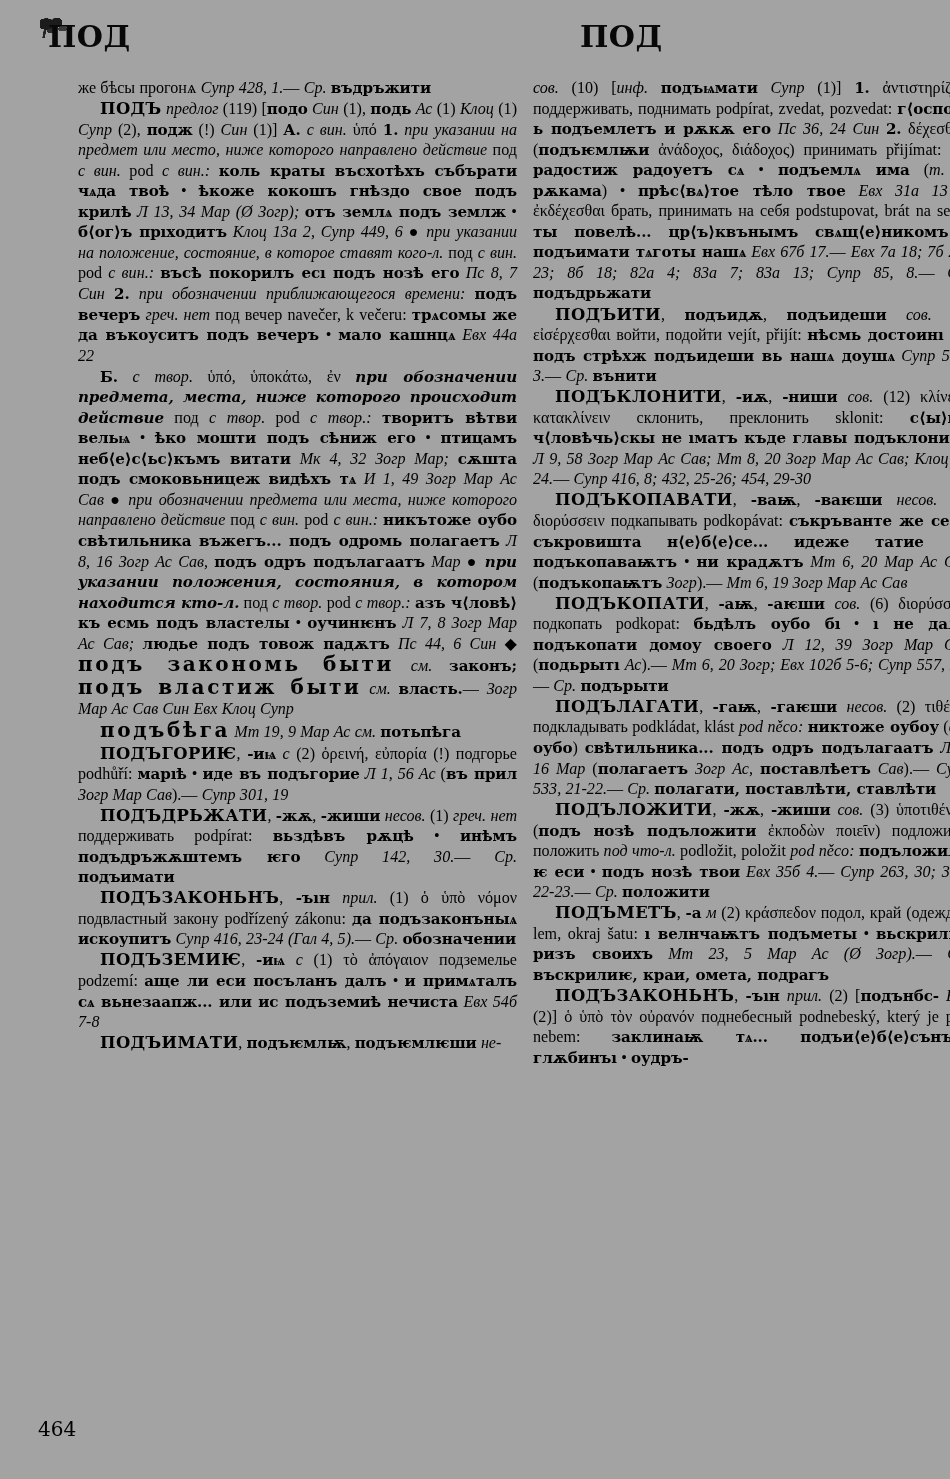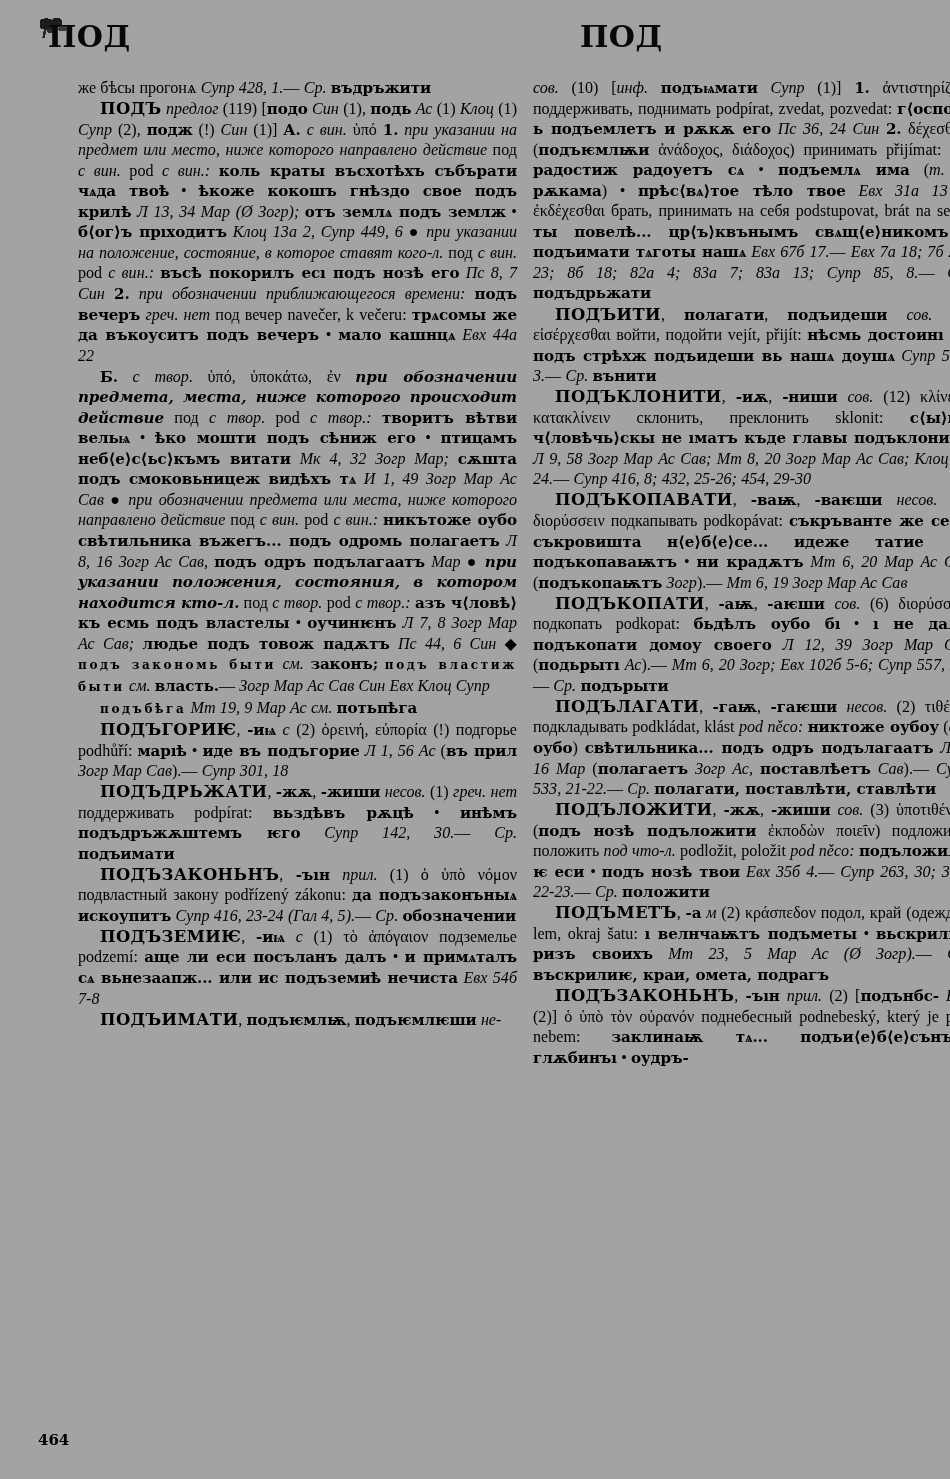--- a/index.html
+++ b/index.html
@@ -96,64 +96,64 @@
   .ocs {
     font-family: "DejaVu Serif", "Liberation Serif", serif;
     font-weight: bold;
     font-size: 15.1px;
     letter-spacing: -.1px;
   }
   
   .ocssp {
     font-family: "DejaVu Serif", "Liberation Serif", serif;
     font-weight: bold;
-    font-size: 12px;
+    font-size: 20px;
     letter-spacing: 2.6px;
   }
   
   .it { font-style: italic; }
 
   
   .folio {
     position: absolute;
     left: 38px;
-    bottom: 30px;
+    bottom: 38px;
     font-family: "DejaVu Serif", "Liberation Serif", serif;
-    font-weight: bold;
-    font-size: 15px;
+    font-weight: normal;
+    font-size: 20px;
   }
 </style>
 </head>
 <body>
 
 <div class="page">
 
   <div class="smudge"></div>
 
   <div class="runhead left">ПОД</div>
 
   <div class="runhead right">ПОД</div>
 
   <div class="columns">
 
     <div class="col left">
       <p class="entry flush">же бѣсы прогонѧ <span class="it">Супр 428, 1.</span>— <span class="it">Ср.</span> <span class="ocs">въдръжити</span></p>
       <p class="entry"><span class="hw">ПОДЪ</span> <span class="it">предлог</span> (119) [<span class="ocs">подо</span> <span class="it">Син</span> (1), <span class="ocs">подь</span> <span class="it">Ас</span> (1) <span class="it">Клоц</span> (1) <span class="it">Супр</span> (2), <span class="ocs">подж</span> (!) <span class="it">Син</span> (1)] <span class="ocs">А.</span> <span class="it">с вин.</span> ὑπό <span class="ocs">1.</span> <span class="it">при указании на предмет или место, ниже которого направлено действие</span> под <span class="it">с вин.</span> pod <span class="it">с вин.:</span> <span class="ocs">коль краты въсхотѣхъ събърати чѧда твоѣ</span> • <span class="ocs">ѣкоже кокошъ гнѣздо свое подъ крилѣ</span> <span class="it">Л 13, 34 Мар (Ø Зогр);</span> <span class="ocs">отъ землѧ подъ землж</span> • <span class="ocs">б⟨ог⟩ъ прıходитъ</span> <span class="it">Клоц 13а 2, Супр 449, 6</span> ● <span class="it">при указании на положение, состояние, в которое ставят кого-л.</span> под <span class="it">с вин.</span> pod <span class="it">с вин.:</span> <span class="ocs">въсѣ покорилъ есı подъ нозѣ его</span> <span class="it">Пс 8, 7 Син</span> <span class="ocs">2.</span> <span class="it">при обозначении приближающегося времени:</span> <span class="ocs">подъ вечеръ</span> <span class="it">греч. нет</span> под вечер navečer, k večeru: <span class="ocs">трѧсомы же да въкоуситъ подъ вечеръ</span> • <span class="ocs">мало кашнцѧ</span> <span class="it">Евх 44а 22</span></p>
       <p class="entry"><span class="ocs">Б.</span> <span class="it">с твор.</span> ὑπό, ὑποκάτω, ἐν <span class="it"><span class="ocs">при обозначении предмета, места, ниже которого происходит действие</span></span> под <span class="it">с твор.</span> pod <span class="it">с твор.:</span> <span class="ocs">творитъ вѣтви вельѩ</span> • <span class="ocs">ѣко мошти подъ сѣниж его</span> • <span class="ocs">птицамъ неб⟨е⟩с⟨ьс⟩къмъ витати</span> <span class="it">Мк 4, 32 Зогр Мар;</span> <span class="ocs">сѫшта подъ смоковьницеж видѣхъ тѧ</span> <span class="it">И 1, 49 Зогр Мар Ас Сав</span> ● <span class="it">при обозначении предмета или места, ниже которого направлено действие</span> под <span class="it">с вин.</span> pod <span class="it">с вин.:</span> <span class="ocs">никътоже оубо свѣтильника въжегъ... подъ одромь полагаетъ</span> <span class="it">Л 8, 16 Зогр Ас Сав,</span> <span class="ocs">подъ одръ подълагаатъ</span> <span class="it">Мар</span> ● <span class="it"><span class="ocs">при указании положения, состояния, в котором находится кто-л.</span></span> под <span class="it">с твор.</span> pod <span class="it">с твор.:</span> <span class="ocs">азъ ч⟨ловѣ⟩къ есмь подъ властелы</span> • <span class="ocs">оучинѥнъ</span> <span class="it">Л 7, 8 Зогр Мар Ас Сав;</span> <span class="ocs">людье подъ товож падѫтъ</span> <span class="it">Пс 44, 6 Син</span> ◆ <span class="ocssp">подъ закономь быти</span> <span class="it">см.</span> <span class="ocs">законъ;</span> <span class="ocssp">подъ властиж быти</span> <span class="it">см.</span> <span class="ocs">власть.</span>— <span class="it">Зогр Мар Ас Сав Син Евх Клоц Супр</span></p>
       <p class="entry"><span class="ocssp">подъбѣга</span> <span class="it">Мт 19, 9 Мар Ас</span> <span class="it">см.</span> <span class="ocs">потьпѣга</span></p>
-      <p class="entry"><span class="hw">ПОДЪГОРИѤ</span>, <span class="ocs">-иѩ</span> <span class="it">с</span> (2) ὀρεινή, εὐπορία (!) подгорье podhůří: <span class="ocs">марıѣ</span> • <span class="ocs">иде въ подъгорие</span> <span class="it">Л 1, 56 Ас</span> (<span class="ocs">въ прил</span> <span class="it">Зогр Мар Сав</span>).— <span class="it">Супр 301, 18</span></p>
+      <p class="entry"><span class="hw">ПОДЪГОРИѤ</span>, <span class="ocs">-иѩ</span> <span class="it">с</span> (2) ὀρεινή, εὐπορία (!) подгорье podhůří: <span class="ocs">марıѣ</span> • <span class="ocs">иде въ подъгорие</span> <span class="it">Л 1, 56 Ас</span> (<span class="ocs">въ прил</span> <span class="it">Зогр Мар Сав</span>).— <span class="it">Супр 301, 19</span></p>
       <p class="entry"><span class="hw">ПОДЪДРЬЖАТИ</span>, <span class="ocs">-жѫ</span>, <span class="ocs">-жиши</span> <span class="it">несов.</span> (1) <span class="it">греч. нет</span> поддерживать podpírat: <span class="ocs">вьздѣвъ рѫцѣ</span> • <span class="ocs">инѣмъ подъдръжѫштемъ ѥго</span> <span class="it">Супр 142, 30.</span>— <span class="it">Ср.</span> <span class="ocs">подъимати</span></p>
       <p class="entry"><span class="hw">ПОДЪЗАКОНЬНЪ</span>, <span class="ocs">-ъıн</span> <span class="it">прил.</span> (1) ὁ ὑπὸ νόμον подвластный закону podřízený zákonu: <span class="ocs">да подъзаконъныѧ искоупитъ</span> <span class="it">Супр 416, 23-24 (Гал 4, 5).</span>— <span class="it">Ср.</span> <span class="ocs">обозначении</span></p>
       <p class="entry"><span class="hw">ПОДЪЗЕМИѤ</span>, <span class="ocs">-иѩ</span> <span class="it">с</span> (1) τὸ ἀπόγαιον подземелье podzemí: <span class="ocs">аще ли еси посъланъ далъ</span> • <span class="ocs">и примѧталъ сѧ вьнезаапж... или ис подъземиѣ нечиста</span> <span class="it">Евх 54б 7-8</span></p>
       <p class="entry"><span class="hw">ПОДЪИМАТИ</span>, <span class="ocs">подъѥмлѭ</span>, <span class="ocs">подъѥмлѥши</span> <span class="it">не-</span></p>
     </div>
 
     <div class="col right">
       <p class="entry flush"><span class="it">сов.</span> (10) [<span class="it">инф.</span> <span class="ocs">подъѩмати</span> <span class="it">Супр</span> (1)] <span class="ocs">1.</span> ἀντιστηρίζειν поддерживать, поднимать podpírat, zvedat, pozvedat: <span class="ocs">г⟨оспод⟩ь подъемлетъ и рѫкѫ его</span> <span class="it">Пс 36, 24 Син</span> <span class="ocs">2.</span> δέχεσθαι; (<span class="ocs">подъѥмлѭи</span> ἀνάδοχος, διάδοχος) принимать přijímat: <span class="ocs">да радостиж радоуетъ сѧ</span> • <span class="ocs">подъемлѧ има</span> (<span class="it">т. е.</span> <span class="ocs">рѫкама</span>) • <span class="ocs">прѣс⟨вѧ⟩тое тѣло твое</span> <span class="it">Евх 31а 13</span> ● ἐκδέχεσθαι брать, принимать на себя podstupovat, brát na sebe: <span class="ocs">ты повелѣ... цр⟨ъ⟩квънымъ свѧщ⟨е⟩никомъ</span> • <span class="ocs">подъимати тѧготы нашѧ</span> <span class="it">Евх 67б 17.</span>— <span class="it">Евх 7а 18; 7б 22-23; 8б 18; 82а 4; 83а 7; 83а 13; Супр 85, 8.</span>— <span class="it">Ср.</span> <span class="ocs">подъдрьжати</span></p>
-      <p class="entry"><span class="hw">ПОДЪИТИ</span>, <span class="ocs">полагати</span>, <span class="ocs">подъидеши</span> <span class="it">сов.</span> (1) εἰσέρχεσθαι войти, подойти vejít, přijít: <span class="ocs">нѣсмь достоинı да подъ стрѣхж подъидеши вь нашѧ доушѧ</span> <span class="it">Супр 507, 3.</span>— <span class="it">Ср.</span> <span class="ocs">вънити</span></p>
+      <p class="entry"><span class="hw">ПОДЪИТИ</span>, <span class="ocs">подъидѫ</span>, <span class="ocs">подъидеши</span> <span class="it">сов.</span> (1) εἰσέρχεσθαι войти, подойти vejít, přijít: <span class="ocs">нѣсмь достоинı да подъ стрѣхж подъидеши вь нашѧ доушѧ</span> <span class="it">Супр 507, 3.</span>— <span class="it">Ср.</span> <span class="ocs">вънити</span></p>
       <p class="entry"><span class="hw">ПОДЪКЛОНИТИ</span>, <span class="ocs">-иѫ</span>, <span class="ocs">-ниши</span> <span class="it">сов.</span> (12) κλίνειν, κατακλίνειν склонить, преклонить sklonit: <span class="ocs">с⟨ы⟩нъ ч⟨ловѣчь⟩скы не ıматъ къде главы подъклонити</span> <span class="it">Л 9, 58 Зогр Мар Ас Сав; Мт 8, 20 Зогр Мар Ас Сав; Клоц 6а 24.</span>— <span class="it">Супр 416, 8; 432, 25-26; 454, 29-30</span></p>
       <p class="entry"><span class="hw">ПОДЪКОПАВАТИ</span>, <span class="ocs">-ваѭ</span>, <span class="ocs">-ваѥши</span> <span class="it">несов.</span> (7) διορύσσειν подкапывать podkopávat: <span class="ocs">съкръванте же себѣ съкровишта н⟨е⟩б⟨е⟩се... идеже татие не подъкопаваѭтъ</span> • <span class="ocs">ни крадѫтъ</span> <span class="it">Мт 6, 20 Мар Ас Сав</span> (<span class="ocs">подъкопаѭтъ</span> <span class="it">Зогр</span>).— <span class="it">Мт 6, 19 Зогр Мар Ас Сав</span></p>
       <p class="entry"><span class="hw">ПОДЪКОПАТИ</span>, <span class="ocs">-аѭ</span>, <span class="ocs">-аѥши</span> <span class="it">сов.</span> (6) διορύσσειν подкопать podkopat: <span class="ocs">бьдѣлъ оубо бı</span> • <span class="ocs">ı не далъ подъкопати домоу своего</span> <span class="it">Л 12, 39 Зогр Мар Сав</span> (<span class="ocs">подьрытı</span> <span class="it">Ас</span>).— <span class="it">Мт 6, 20 Зогр; Евх 102б 5-6; Супр 557, 25.</span>— <span class="it">Ср.</span> <span class="ocs">подърыти</span></p>
       <p class="entry"><span class="hw">ПОДЪЛАГАТИ</span>, <span class="ocs">-гаѭ</span>, <span class="ocs">-гаѥши</span> <span class="it">несов.</span> (2) τιθέναι подкладывать podkládat, klást <span class="it">pod něco:</span> <span class="ocs">никтоже оубоу</span> (<span class="it">вм.</span> <span class="ocs">оубо</span>) <span class="ocs">свѣтильника... подъ одръ подълагаатъ</span> <span class="it">Л 8, 16 Мар</span> (<span class="ocs">полагаетъ</span> <span class="it">Зогр Ас,</span> <span class="ocs">поставлѣетъ</span> <span class="it">Сав</span>).— <span class="it">Супр 533, 21-22.</span>— <span class="it">Ср.</span> <span class="ocs">полагати, поставлѣти, ставлѣти</span></p>
       <p class="entry"><span class="hw">ПОДЪЛОЖИТИ</span>, <span class="ocs">-жѫ</span>, <span class="ocs">-жиши</span> <span class="it">сов.</span> (3) ὑποτιθέναι; (<span class="ocs">подъ нозѣ подъложити</span> ἐκποδὼν ποιεῖν) подложить, положить <span class="it">под что-л.</span> podložit, položit <span class="it">pod něco:</span> <span class="ocs">подъложилъ ѥ еси</span> • <span class="ocs">подъ нозѣ твои</span> <span class="it">Евх 35б 4.</span>— <span class="it">Супр 263, 30; 367, 22-23.</span>— <span class="it">Ср.</span> <span class="ocs">положити</span></p>
       <p class="entry"><span class="hw">ПОДЪМЕТЪ</span>, <span class="ocs">-а</span> <span class="it">м</span> (2) κράσπεδον подол, край (одежды) lem, okraj šatu: <span class="ocs">ı велнчаѭтъ подъметы</span> • <span class="ocs">вьскрилиѣ ризъ своихъ</span> <span class="it">Мт 23, 5 Мар Ас (Ø Зогр).</span>— <span class="it">Ср.</span> <span class="ocs">въскрилиѥ, крaи, омета, подрагъ</span></p>
       <p class="entry"><span class="hw">ПОДЪЗАКОНЬНЪ</span>, <span class="ocs">-ъıн</span> <span class="it">прил.</span> (2) [<span class="ocs">подънбс-</span> <span class="it">Евх</span> (2)] ὁ ὑπὸ τὸν οὐρανόν поднебесный podnebeský, který je pod nebem: <span class="ocs">заклинаѭ тѧ... подъи⟨е⟩б⟨е⟩сънъıѩ глѫбинъı</span> • <span class="ocs">оудръ-</span></p>
     </div>
 
   </div>

